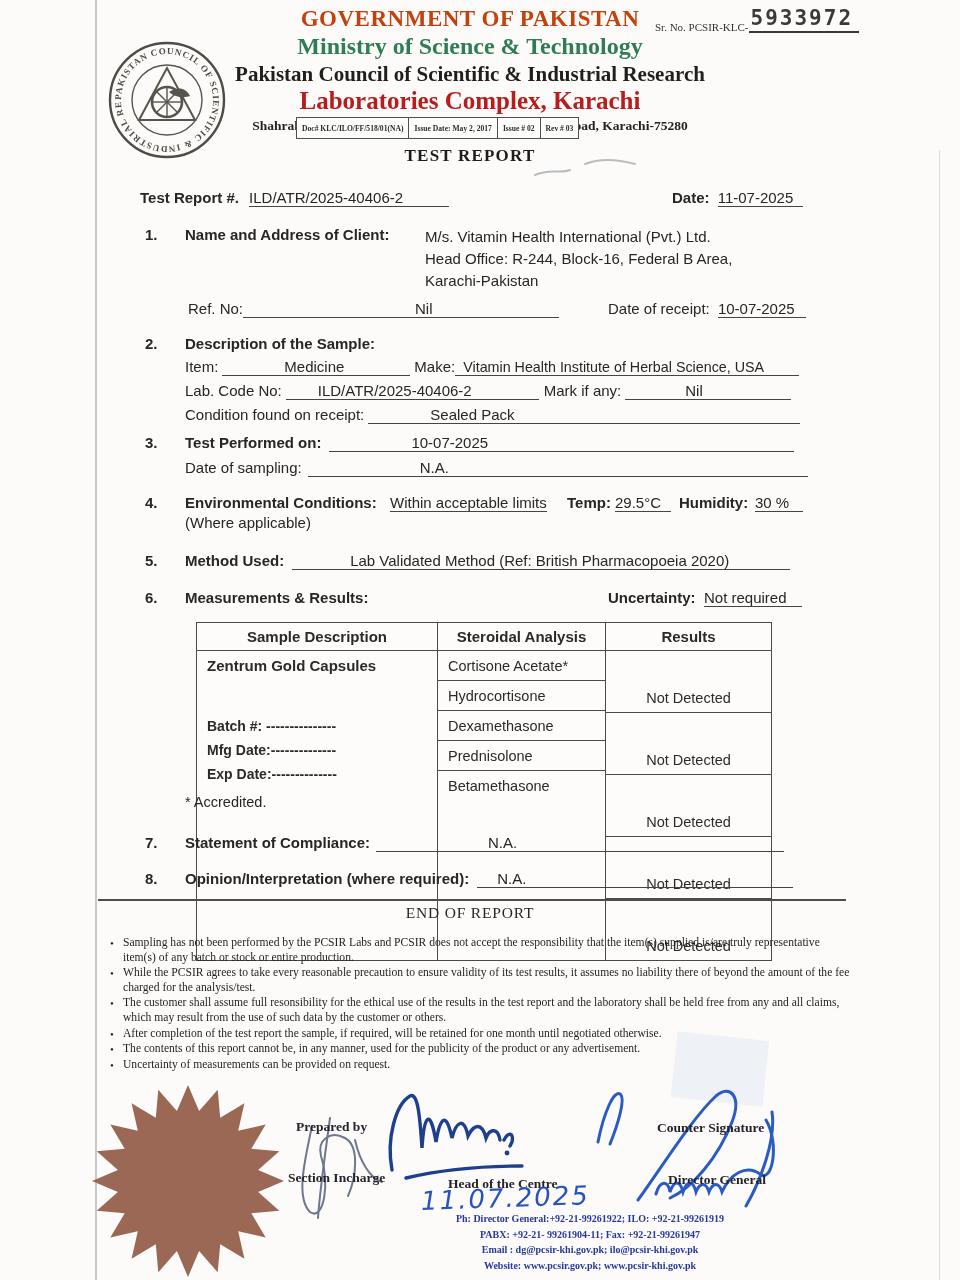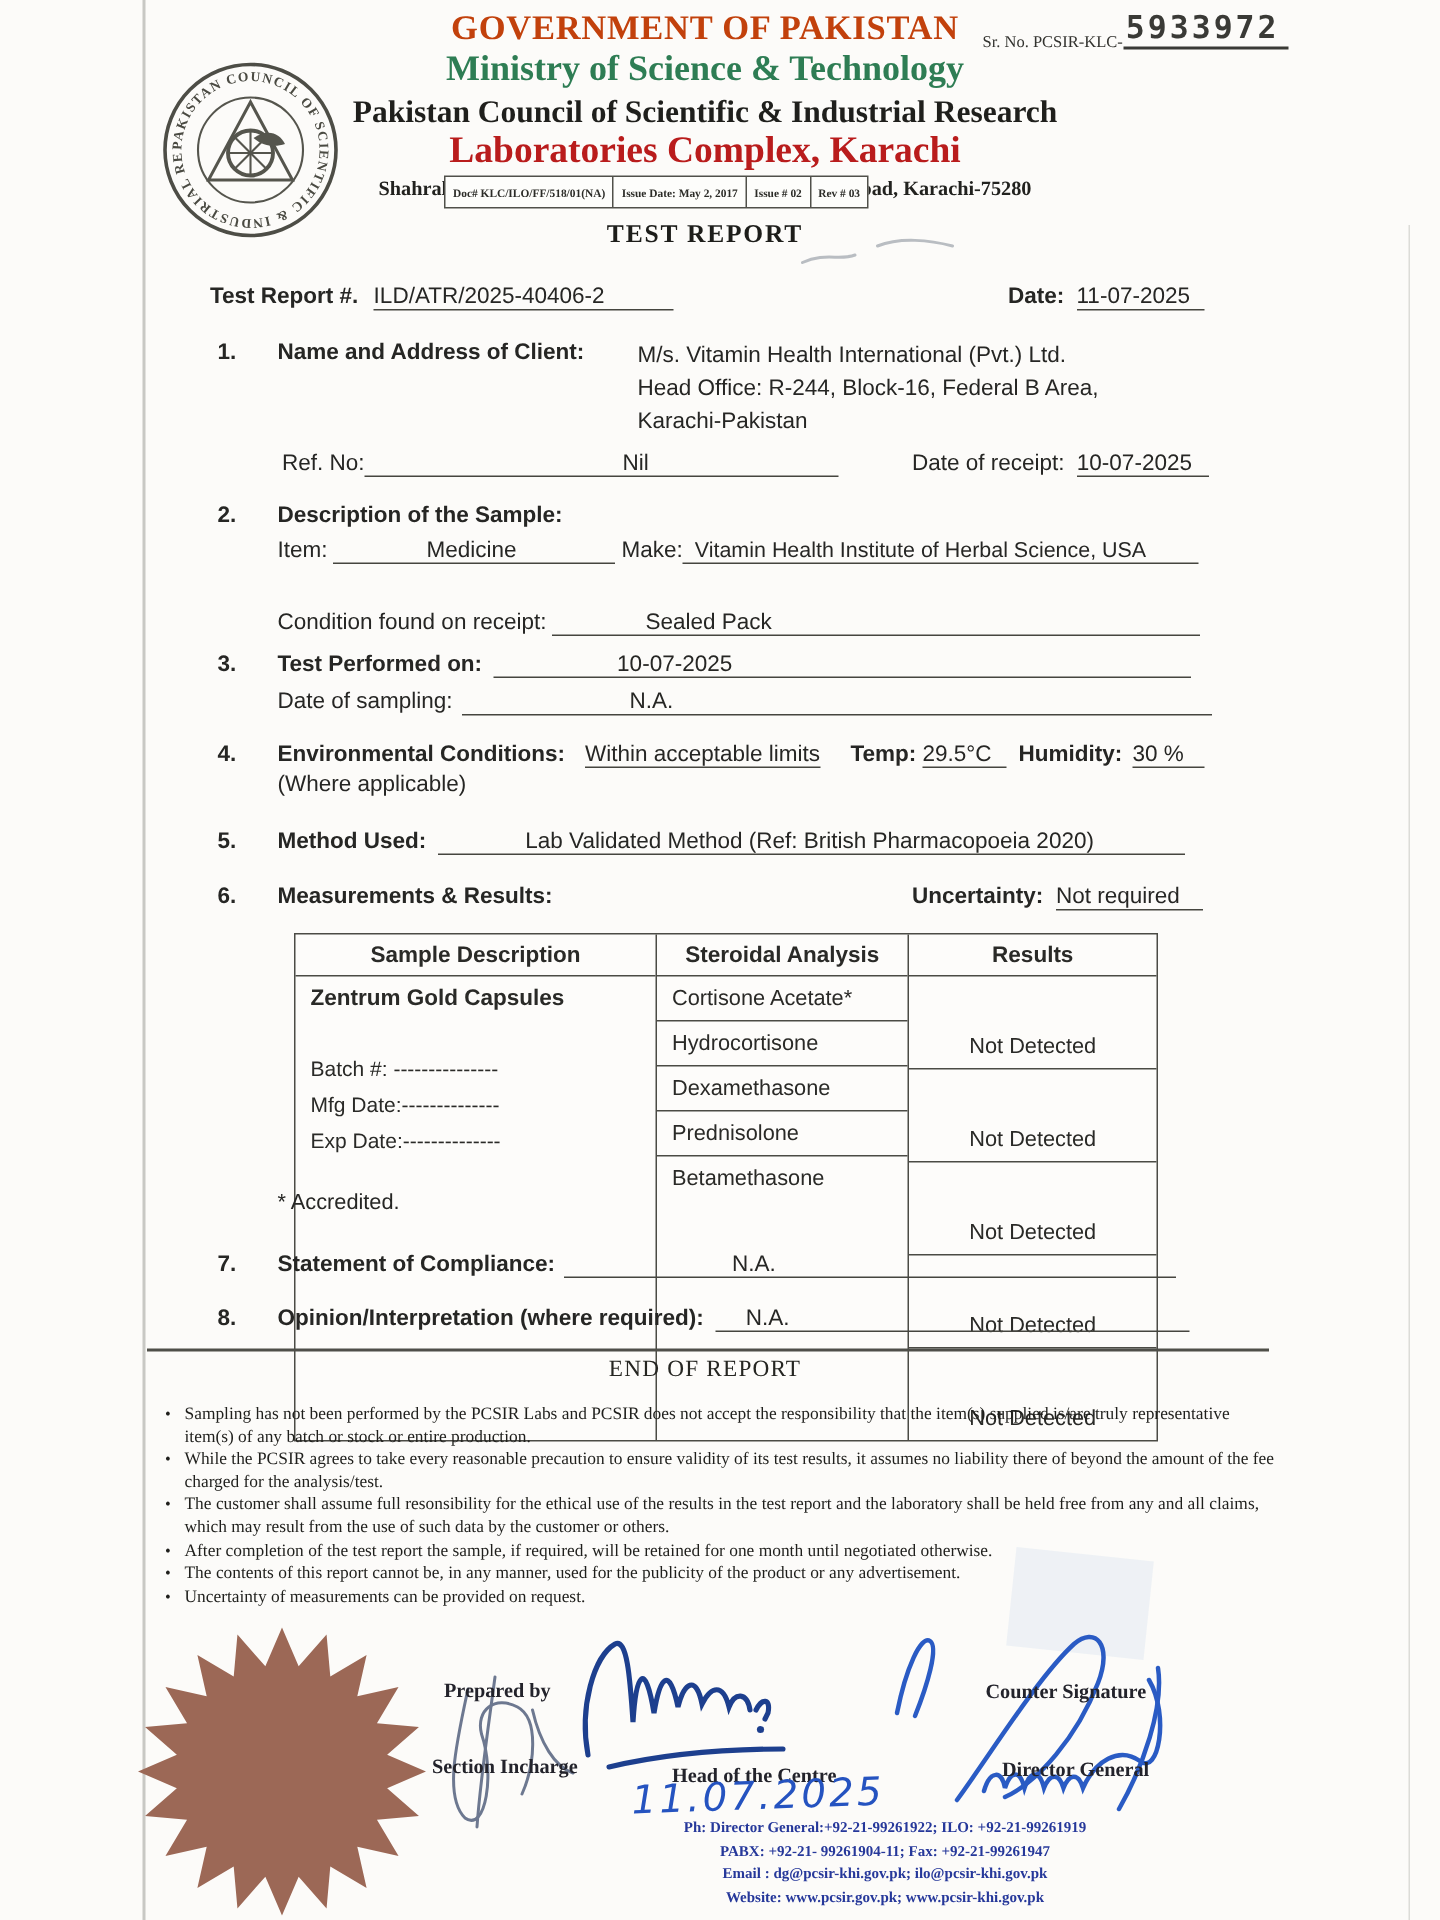--- a/index.html
+++ b/index.html
@@ -60,21 +60,21 @@
   .rt-mid{width:167px;border-right:1.4px solid #4b4b45;}
   .rt-right{width:165px;gap:32px;}
   .rt-h{height:27px;display:flex;align-items:center;justify-content:center;
     font-weight:bold;font-size:15px;border-bottom:1.4px solid #4b4b45;}
   .rt-cell{height:29px;display:flex;align-items:center;border-bottom:1.2px solid #4b4b45;}
   .rt-cell:last-child{border-bottom:none;}
   .rt-a{padding-left:10px;}
   .rt-r{justify-content:center;}
   .rt-sample{flex:1;padding:6px 10px;}
   .rt-name{font-size:15px;}
-  .rt-batchlines{margin-top:26px;font-size:14px;}
+  .rt-batchlines{margin-top:40px;font-size:14px;font-weight:bold;}
   .rt-batchlines div{line-height:24px;}
 
   .end-line{position:absolute;left:98px;width:748px;top:899px;border-top:2px solid #4f4f49;}
   .end-report{position:absolute;left:150px;width:640px;top:904px;text-align:center;
     font-family:"Liberation Serif",serif;font-size:15.5px;letter-spacing:.8px;color:#262622;}
 
   
   .disclaimers{position:absolute;left:110px;top:936px;width:742px;
     font-family:"Liberation Serif",serif;font-size:11.6px;color:#1f1f1c;
     list-style:none;margin:0;padding:0;}
@@ -178,20 +178,23 @@
     <span class="u" style="min-width:88px;margin-left:4px;">10-07-2025</span>
   </div>
 
   <div class="abs fs num" style="left:145px;top:335px;">2.</div>
   <div class="abs fs b" style="left:185px;top:335px;">Description of the Sample:</div>
 
   <div class="abs fs" style="left:185px;top:358px;">
     <span>Item:</span><span class="u" style="width:188px;text-indent:62px;margin-left:4px;">Medicine</span><span style="margin-left:4px;">Make:</span><span class="u" style="width:344px;text-indent:8px;font-size:14.3px;">Vitamin Health Institute of Herbal Science, USA</span>
   </div>
 
+  <div class="abs fs" style="left:185px;top:382px;">
+    <span>Lab. Code No:</span><span class="u" style="width:253px;text-indent:32px;margin-left:4px;">ILD/ATR/2025-40406-2</span><span style="margin-left:5px;">Mark if any:</span><span class="u" style="width:166px;text-indent:60px;margin-left:4px;">Nil</span>
+  </div>
 
   <div class="abs fs" style="left:185px;top:406px;">
     <span>Condition found on receipt:</span><span class="u" style="width:432px;text-indent:62px;margin-left:4px;">Sealed Pack</span>
   </div>
 
   <div class="abs fs num" style="left:145px;top:434px;">3.</div>
   <div class="abs fs" style="left:185px;top:434px;">
     <span class="b">Test Performed on:</span><span class="u" style="width:465px;text-indent:82px;margin-left:8px;">10-07-2025</span>
   </div>
   <div class="abs fs" style="left:185px;top:459px;">

